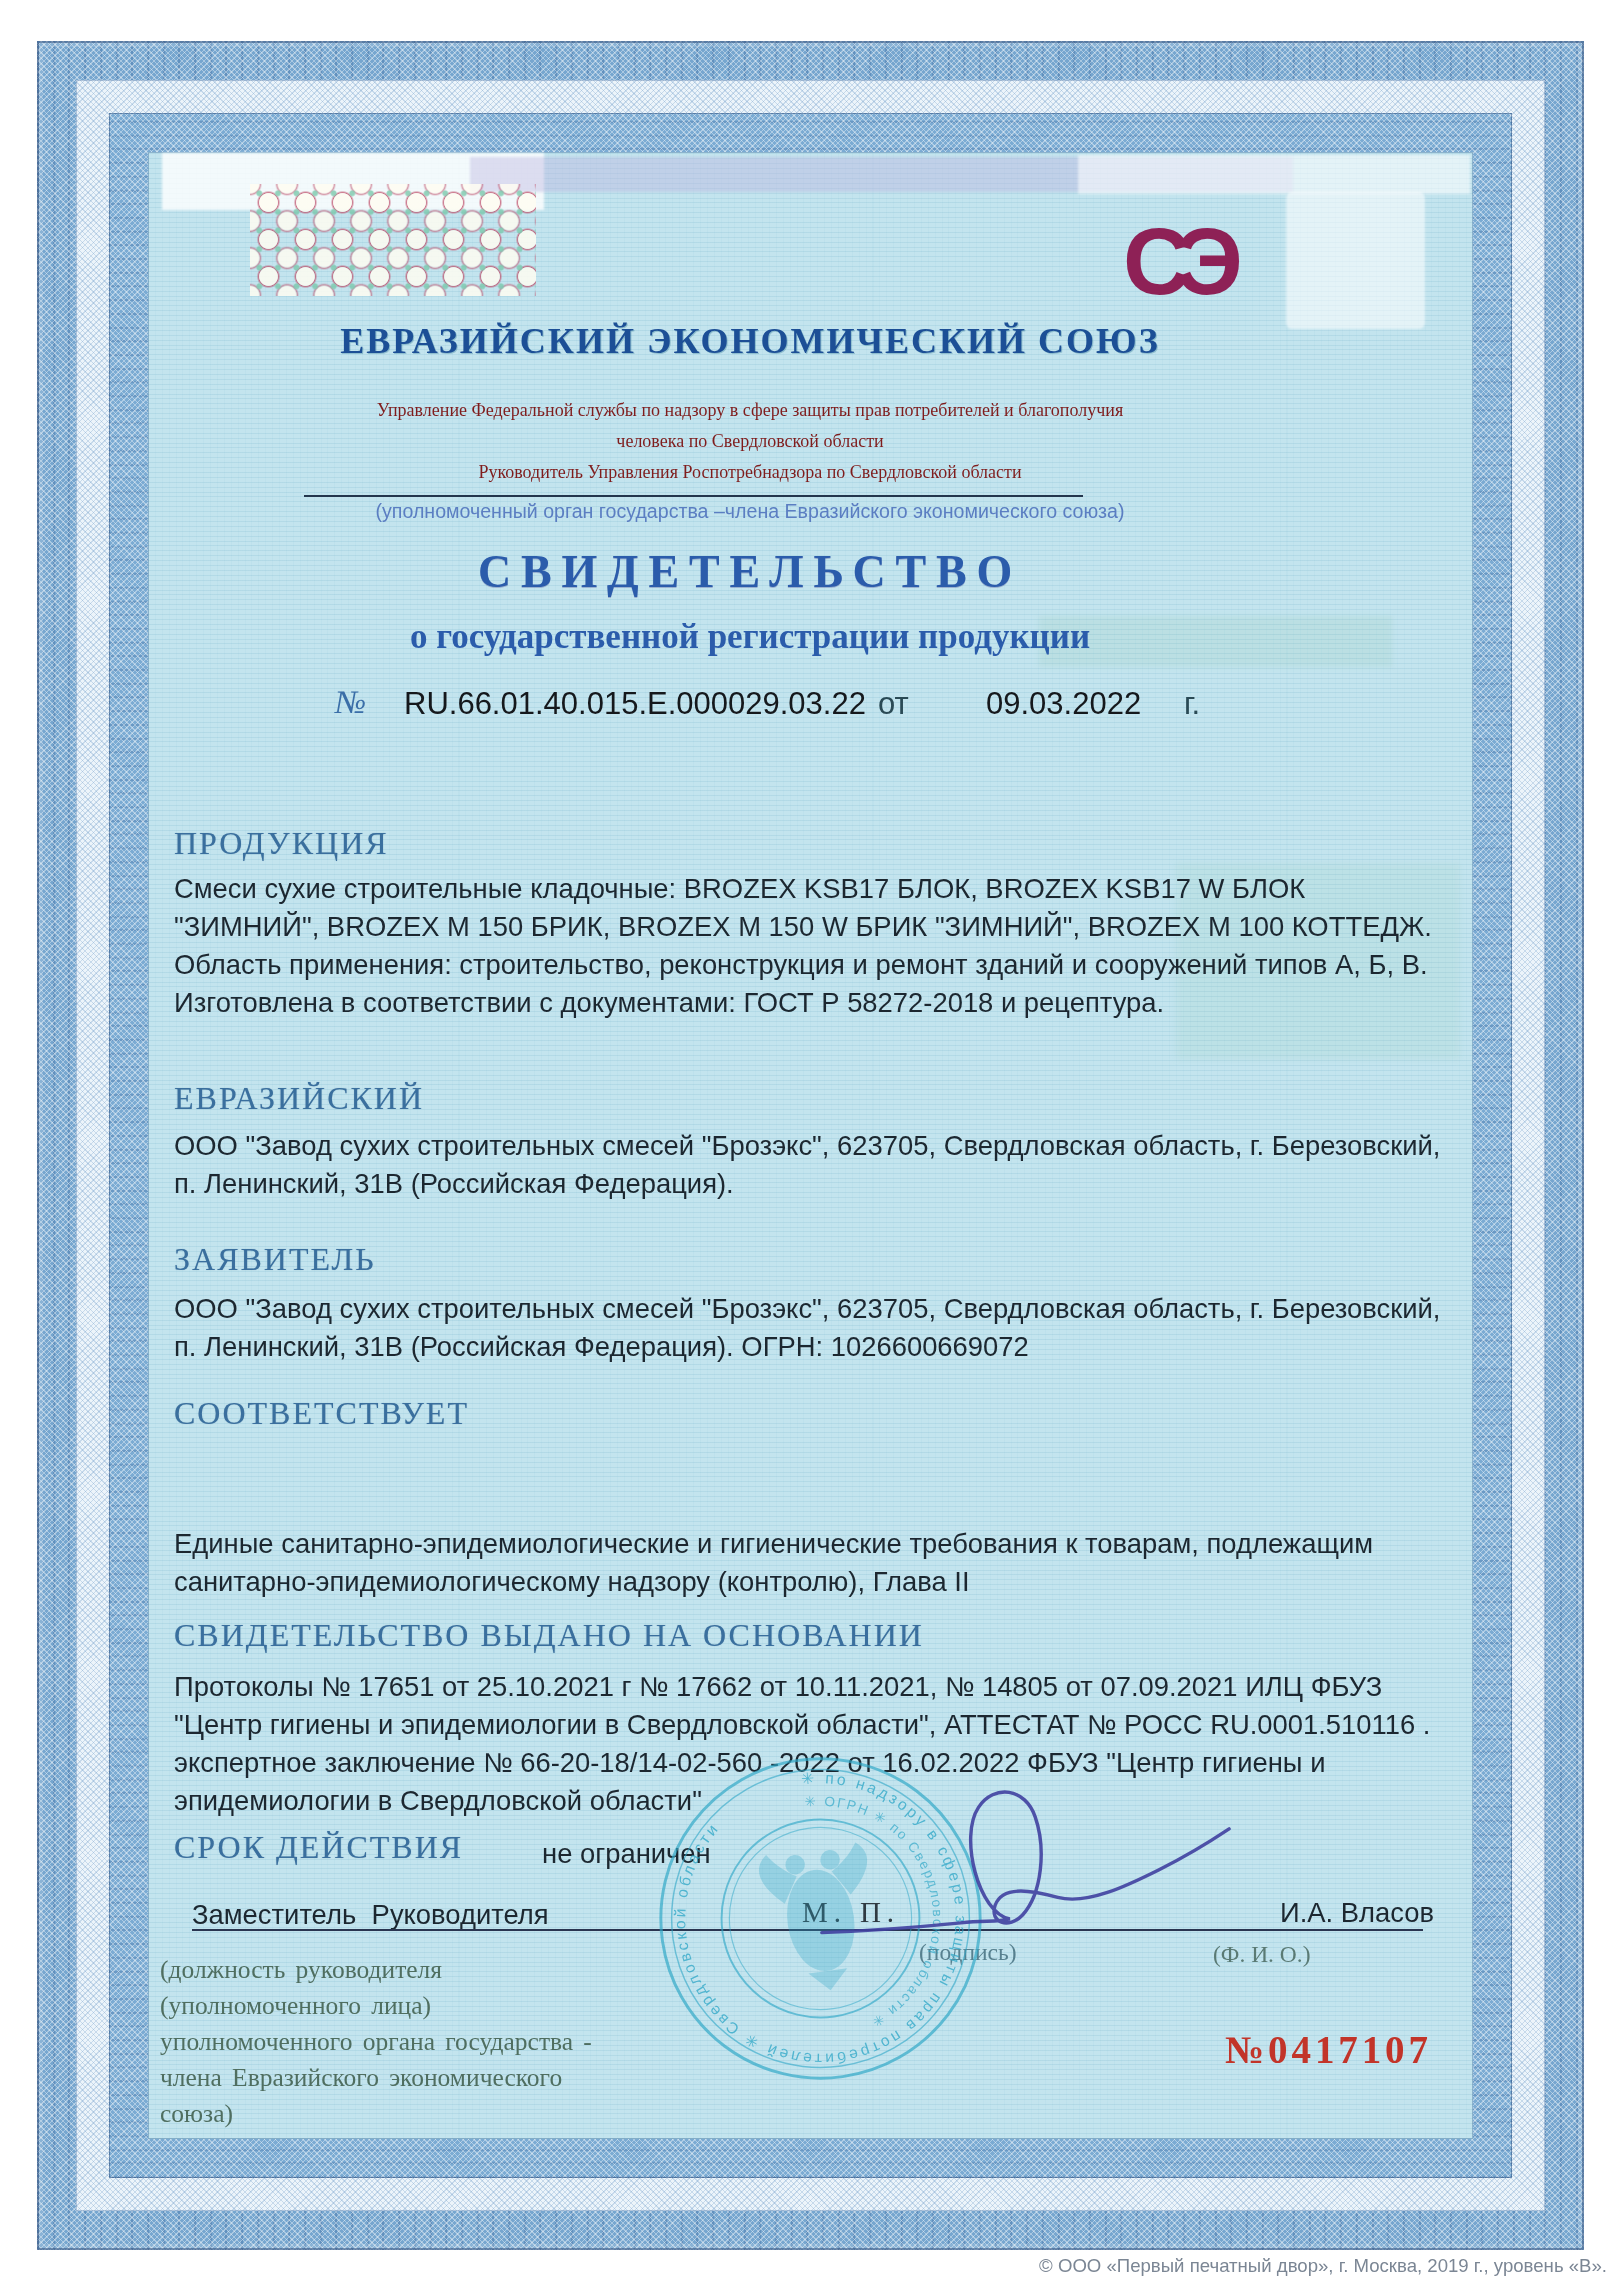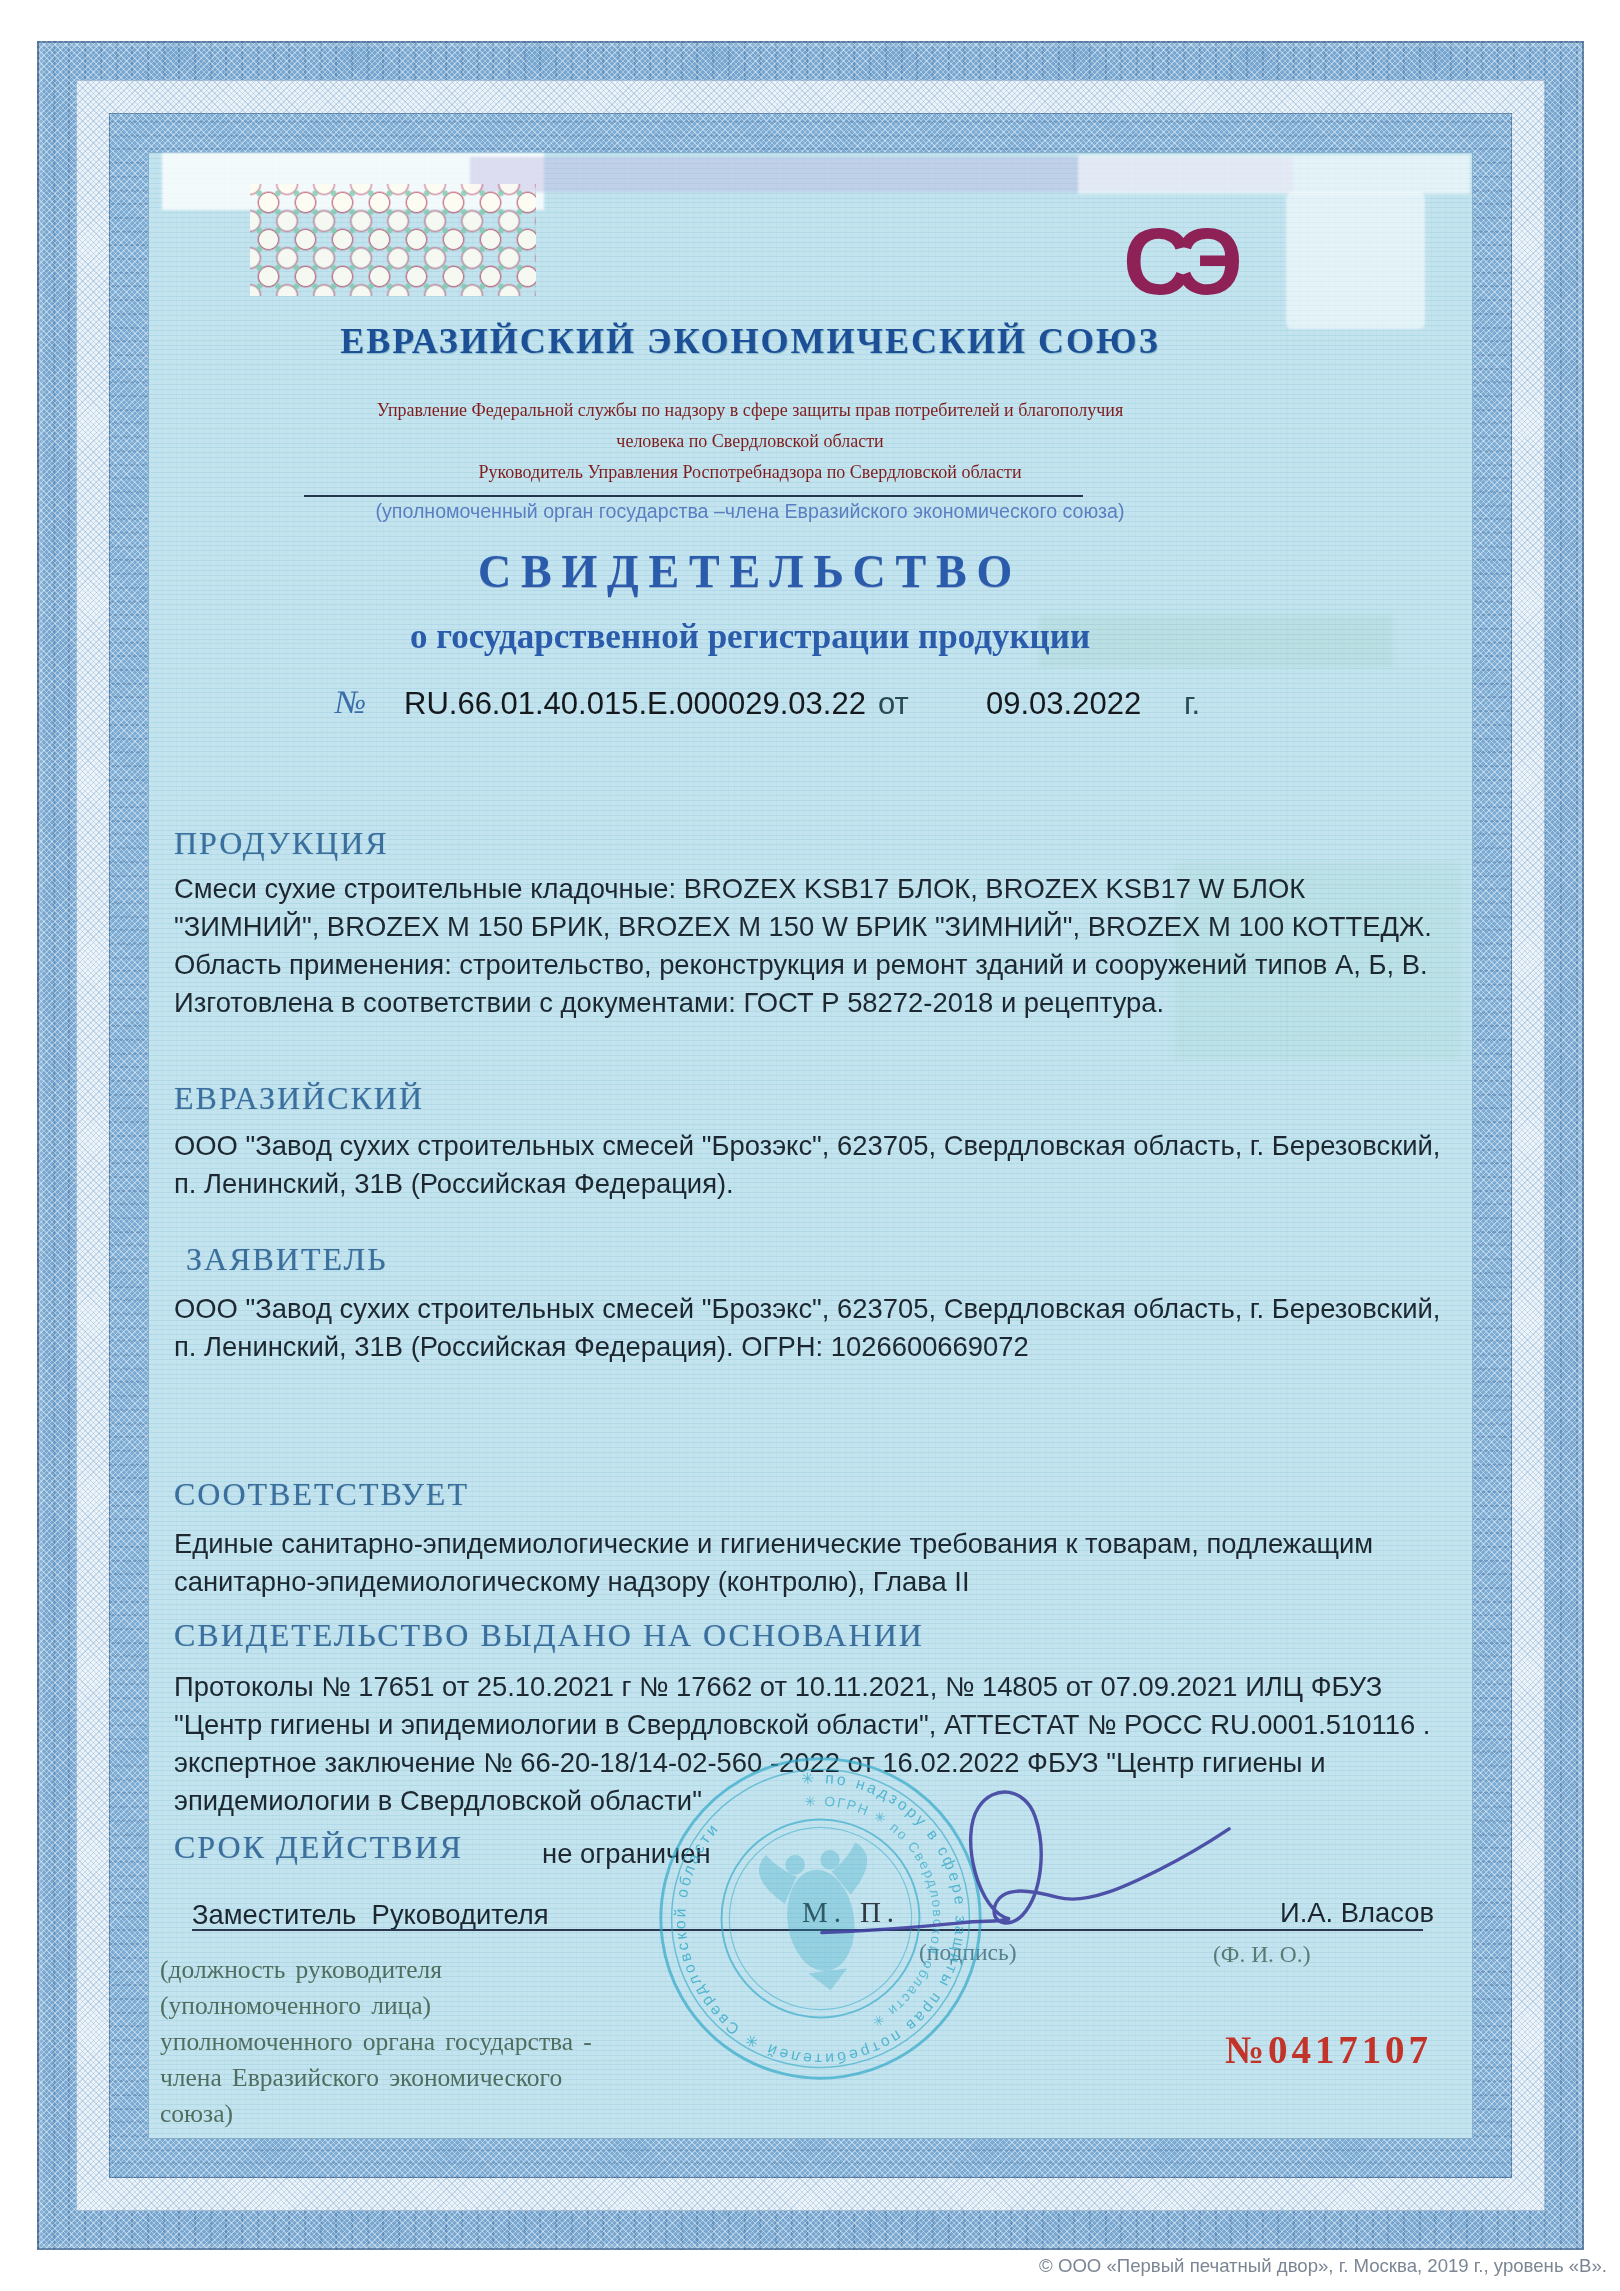--- a/index.html
+++ b/index.html
@@ -111,24 +111,24 @@
   <div class="abs numline" style="left:878px;top:686px;color:#2a4a55;">от</div>
   <div class="abs numline" style="left:986px;top:686px;">09.03.2022</div>
   <div class="abs numline" style="left:1184px;top:686px;color:#2a4a55;">г.</div>
 
   <div class="abs sec-heading" style="left:174px;top:825px;">ПРОДУКЦИЯ</div>
   <div class="abs sec-body" style="left:174px;top:870px;width:1279px;">Смеси сухие строительные кладочные: BROZEX KSB17 БЛОК, BROZEX KSB17 W БЛОК "ЗИМНИЙ", BROZEX М 150 БРИК, BROZEX М 150 W БРИК "ЗИМНИЙ", BROZEX М 100 КОТТЕДЖ. Область применения: строительство, реконструкция и ремонт зданий и сооружений типов А, Б, В. Изготовлена в соответствии с документами: ГОСТ Р 58272-2018 и рецептура.</div>
 
   <div class="abs sec-heading" style="left:174px;top:1080px;">ЕВРАЗИЙСКИЙ</div>
   <div class="abs sec-body" style="left:174px;top:1127px;width:1279px;">ООО "Завод сухих строительных смесей "Брозэкс", 623705, Свердловская область, г. Березовский, п. Ленинский, 31В (Российская Федерация).</div>
 
-  <div class="abs sec-heading" style="left:174px;top:1241px;margin-left:12px;">ЗАЯВИТЕЛЬ</div>
+  <div class="abs sec-heading" style="left:174px;top:1241px;">ЗАЯВИТЕЛЬ</div>
   <div class="abs sec-body" style="left:174px;top:1290px;width:1279px;">ООО "Завод сухих строительных смесей "Брозэкс", 623705, Свердловская область, г. Березовский, п. Ленинский, 31В (Российская Федерация). ОГРН: 1026600669072</div>
 
-  <div class="abs sec-heading" style="left:174px;top:1476px;text-align:right;">СООТВЕТСТВУЕТ</div>
+  <div class="abs sec-heading" style="left:174px;top:1395px;text-align:right;">СООТВЕТСТВУЕТ</div>
   <div class="abs sec-body" style="left:174px;top:1525px;width:1279px;">Единые санитарно-эпидемиологические и гигиенические требования к товарам, подлежащим санитарно-эпидемиологическому надзору (контролю), Глава II</div>
 
   <div class="abs sec-heading" style="left:174px;top:1617px;">СВИДЕТЕЛЬСТВО ВЫДАНО НА ОСНОВАНИИ</div>
   <div class="abs sec-body" style="left:174px;top:1668px;width:1279px;">Протоколы № 17651 от 25.10.2021 г № 17662 от 10.11.2021, № 14805 от 07.09.2021 ИЛЦ ФБУЗ "Центр гигиены и эпидемиологии в Свердловской области", АТТЕСТАТ № РОСС RU.0001.510116 . экспертное заключение № 66-20-18/14-02-560 -2022 от 16.02.2022 ФБУЗ "Центр гигиены и эпидемиологии в Свердловской области"</div>
 
   <div class="abs sec-heading" style="left:174px;top:1829px;text-align:right;">СРОК ДЕЙСТВИЯ</div>
   <div class="abs sec-body" style="left:542px;top:1835px;">не ограничен</div>
 
   <div class="abs sec-body" style="left:192px;top:1896px;word-spacing:7.8px;">Заместитель  Руководителя</div>
   <div class="abs rule" style="left:192px;top:1929px;width:1231px;"></div>

